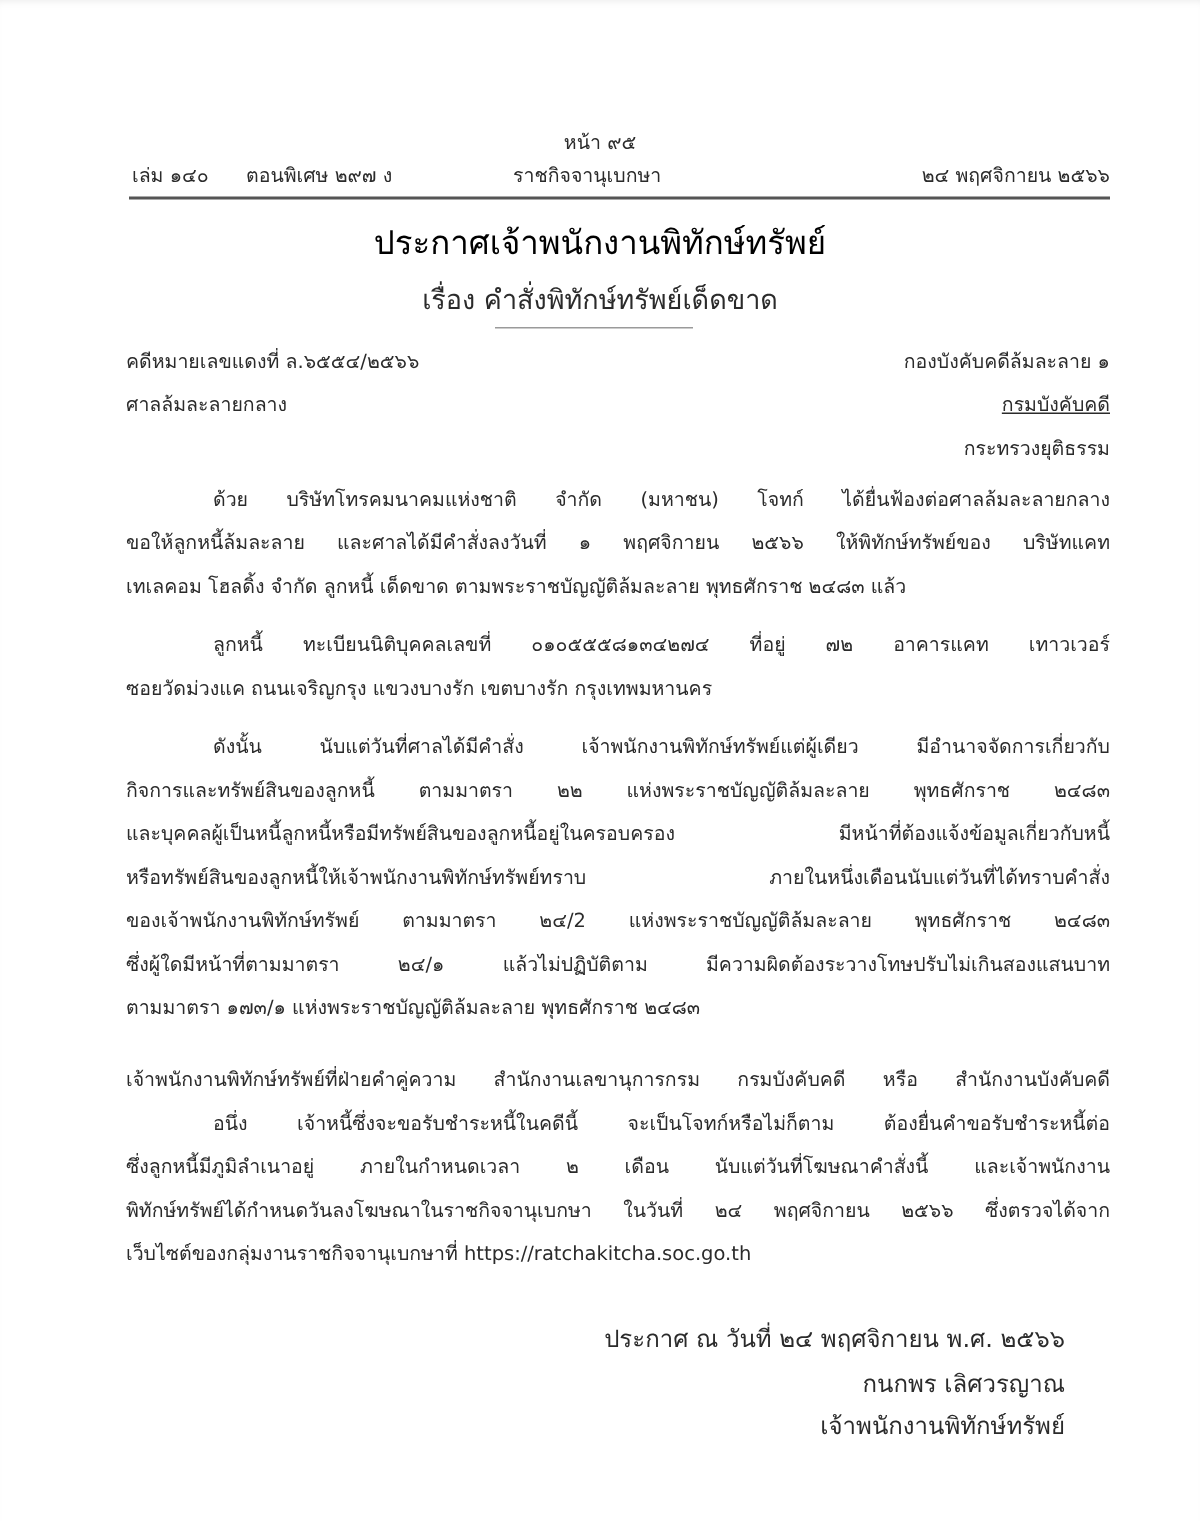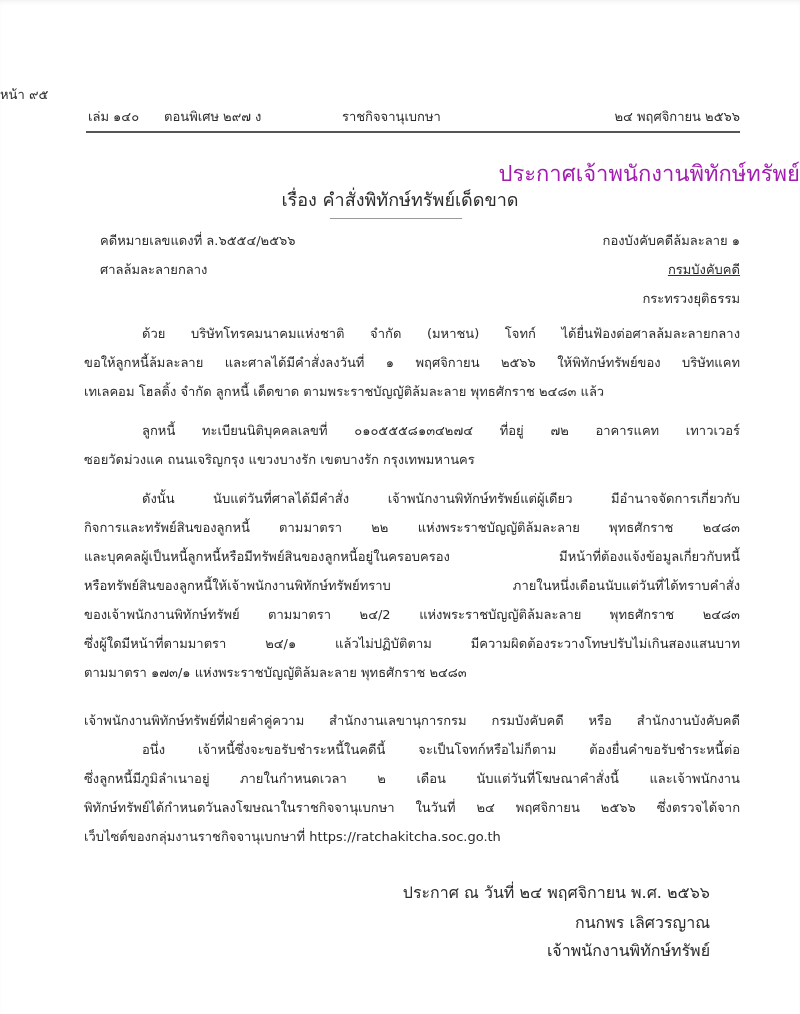--- a/index.html
+++ b/index.html
@@ -20,55 +20,56 @@
       left: 0; top: 0;
       width: 800px; height: 1014px;
       background: #ffffff;
       box-shadow: inset 0 4px 6px -4px rgba(0,0,0,0.10);
     }
     .abs { position: absolute; white-space: nowrap; }
 
     
     .page-no {
       left: 0; width: 800px; top: 84px;
+      text-align: center;
       font-size: 13px;
     }
     .hdr-row {
       left: 88px; right: 60px; top: 106px;
       font-size: 13px;
     }
     .hdr-row span { position: absolute; top: 0; }
     .hdr-vol { left: 0; }
     .hdr-issue { left: 76px; }
     .hdr-gazette { left: 254px; }
     .hdr-date { right: 0; }
     .rule-top {
       left: 86px; width: 654px; top: 131px;
       height: 0; border-top: 2px solid #555;
     }
 
     
     .title {
-      left: 0; width: 800px; top: 156px;
-      text-align: right;
+      left: 0; width: 800px; top: 144px;
+      text-align: center;
       font-size: 22px;
-      color: #a21caf;
+      color: #000000;
     }
     .subject {
       left: 0; width: 800px; top: 185px;
       text-align: center;
       font-size: 18px;
     }
     .rule-mid {
       left: 330px; width: 132px; top: 218px;
       height: 0; border-top: 1px solid #9a9a9a;
     }
 
     
-    .meta { font-size: 13px; margin-left: 16px; }
+    .meta { font-size: 13px; }
     .meta-left-1 { left: 84px; top: 230px; }
     .meta-left-2 { left: 84px; top: 259px; }
     .meta-right-1 { right: 60px; top: 230px; }
     .meta-right-2 { right: 60px; top: 259px; text-decoration: underline; }
     .meta-right-3 { right: 60px; top: 288px; }
 
     
     .para {
       position: absolute;
       left: 84px;

